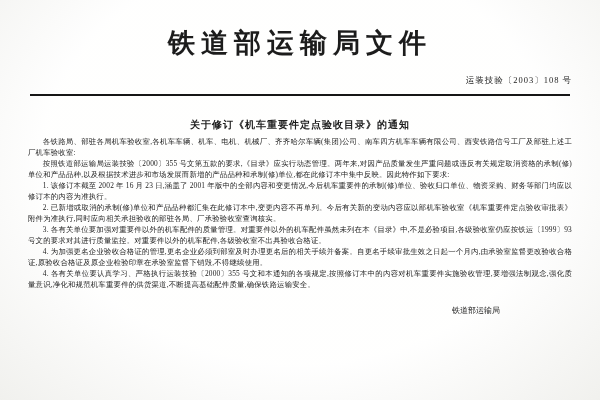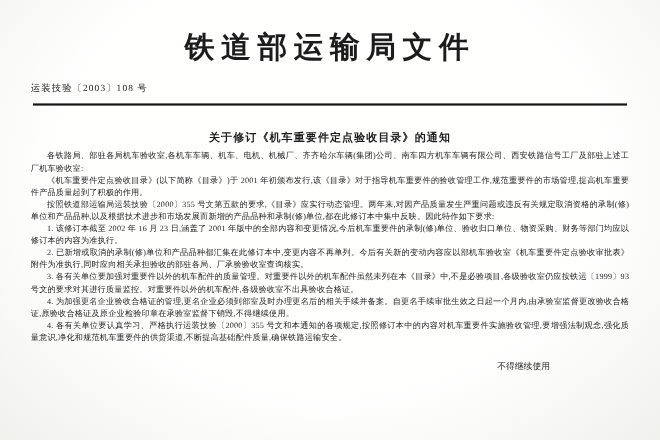--- a/index.html
+++ b/index.html
@@ -26,21 +26,21 @@
   }
   .agency-title {
     text-align: center;
     font-size: 27px;
     font-weight: bold;
     letter-spacing: 6px;
     margin-top: 7px;
     font-family: "Liberation Serif", "DejaVu Serif", serif;
   }
   .doc-number {
-    text-align: left;
+    text-align: right;
     font-size: 8.5px;
     margin-top: 14px;
     letter-spacing: 1px;
   }
   .header-rule {
     border: none;
     border-top: 2px solid #161616;
     margin: 7px 2px 0 2px;
   }
   .doc-title {
@@ -83,26 +83,25 @@
   <div class="agency-title">铁道部运输局文件</div>
 
   <div class="doc-number">运装技验〔2003〕108 号</div>
 
   <hr class="header-rule">
 
   <div class="doc-title">关于修订《机车重要件定点验收目录》的通知</div>
 
   <div class="body-text">
     <p class="para salutation">各铁路局、部驻各局机车验收室,各机车车辆、机车、电机、机械厂、齐齐哈尔车辆(集团)公司、南车四方机车车辆有限公司、西安铁路信号工厂及部驻上述工厂机车验收室:</p>
-    <p class="para">《机车重要件定点验收目录》(以下简称《目录》)于 2001 年初颁布发行,该《目录》对于指导机车重要件的验收管理工作,规范重要件的市场管理,提高机车重要件产品质量起到了积极的作用。</p>
     <p class="para">按照铁道部运输局运装技验〔2000〕355 号文第五款的要求,《目录》应实行动态管理。两年来,对因产品质量发生严重问题或违反有关规定取消资格的承制(修)单位和产品品种,以及根据技术进步和市场发展而新增的产品品种和承制(修)单位,都在此修订本中集中反映。因此特作如下要求:</p>
     <p class="para">1. 该修订本截至 2002 年 16 月 23 日,涵盖了 2001 年版中的全部内容和变更情况,今后机车重要件的承制(修)单位、验收归口单位、物资采购、财务等部门均应以修订本的内容为准执行。</p>
     <p class="para">2. 已新增或取消的承制(修)单位和产品品种都汇集在此修订本中,变更内容不再单列。今后有关新的变动内容应以部机车验收室《机车重要件定点验收审批表》附件为准执行,同时应向相关承担验收的部驻各局、厂承验验收室查询核实。</p>
     <p class="para">3. 各有关单位要加强对重要件以外的机车配件的质量管理。对重要件以外的机车配件虽然未列在本《目录》中,不是必验项目,各级验收室仍应按铁运〔1999〕93 号文的要求对其进行质量监控。对重要件以外的机车配件,各级验收室不出具验收合格证。</p>
     <p class="para">4. 为加强更名企业验收合格证的管理,更名企业必须到部室及时办理更名后的相关手续并备案。自更名手续审批生效之日起一个月内,由承验室监督更改验收合格证,原验收合格证及原企业检验印章在承验室监督下销毁,不得继续使用。</p>
     <p class="para">4. 各有关单位要认真学习、严格执行运装技验〔2000〕355 号文和本通知的各项规定,按照修订本中的内容对机车重要件实施验收管理,要增强法制观念,强化质量意识,净化和规范机车重要件的供货渠道,不断提高基础配件质量,确保铁路运输安全。</p>
   </div>
 
   <div class="signature-block">
-    <div class="signature-org">不得继续使用</div>
+    <div class="signature-org">铁道部运输局</div>
   </div>
 
 </div>
 
 </body></html>

